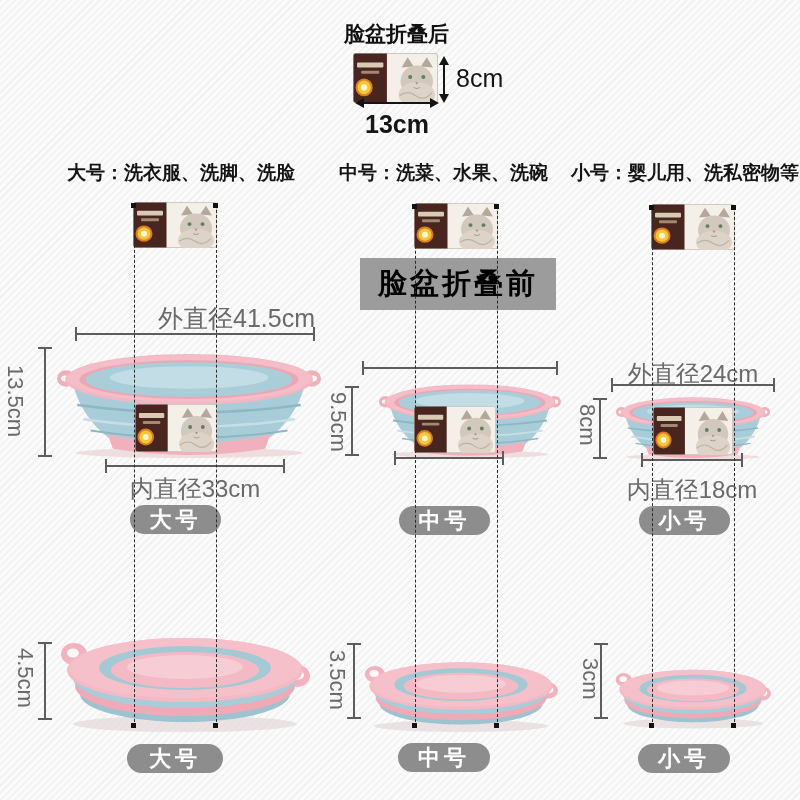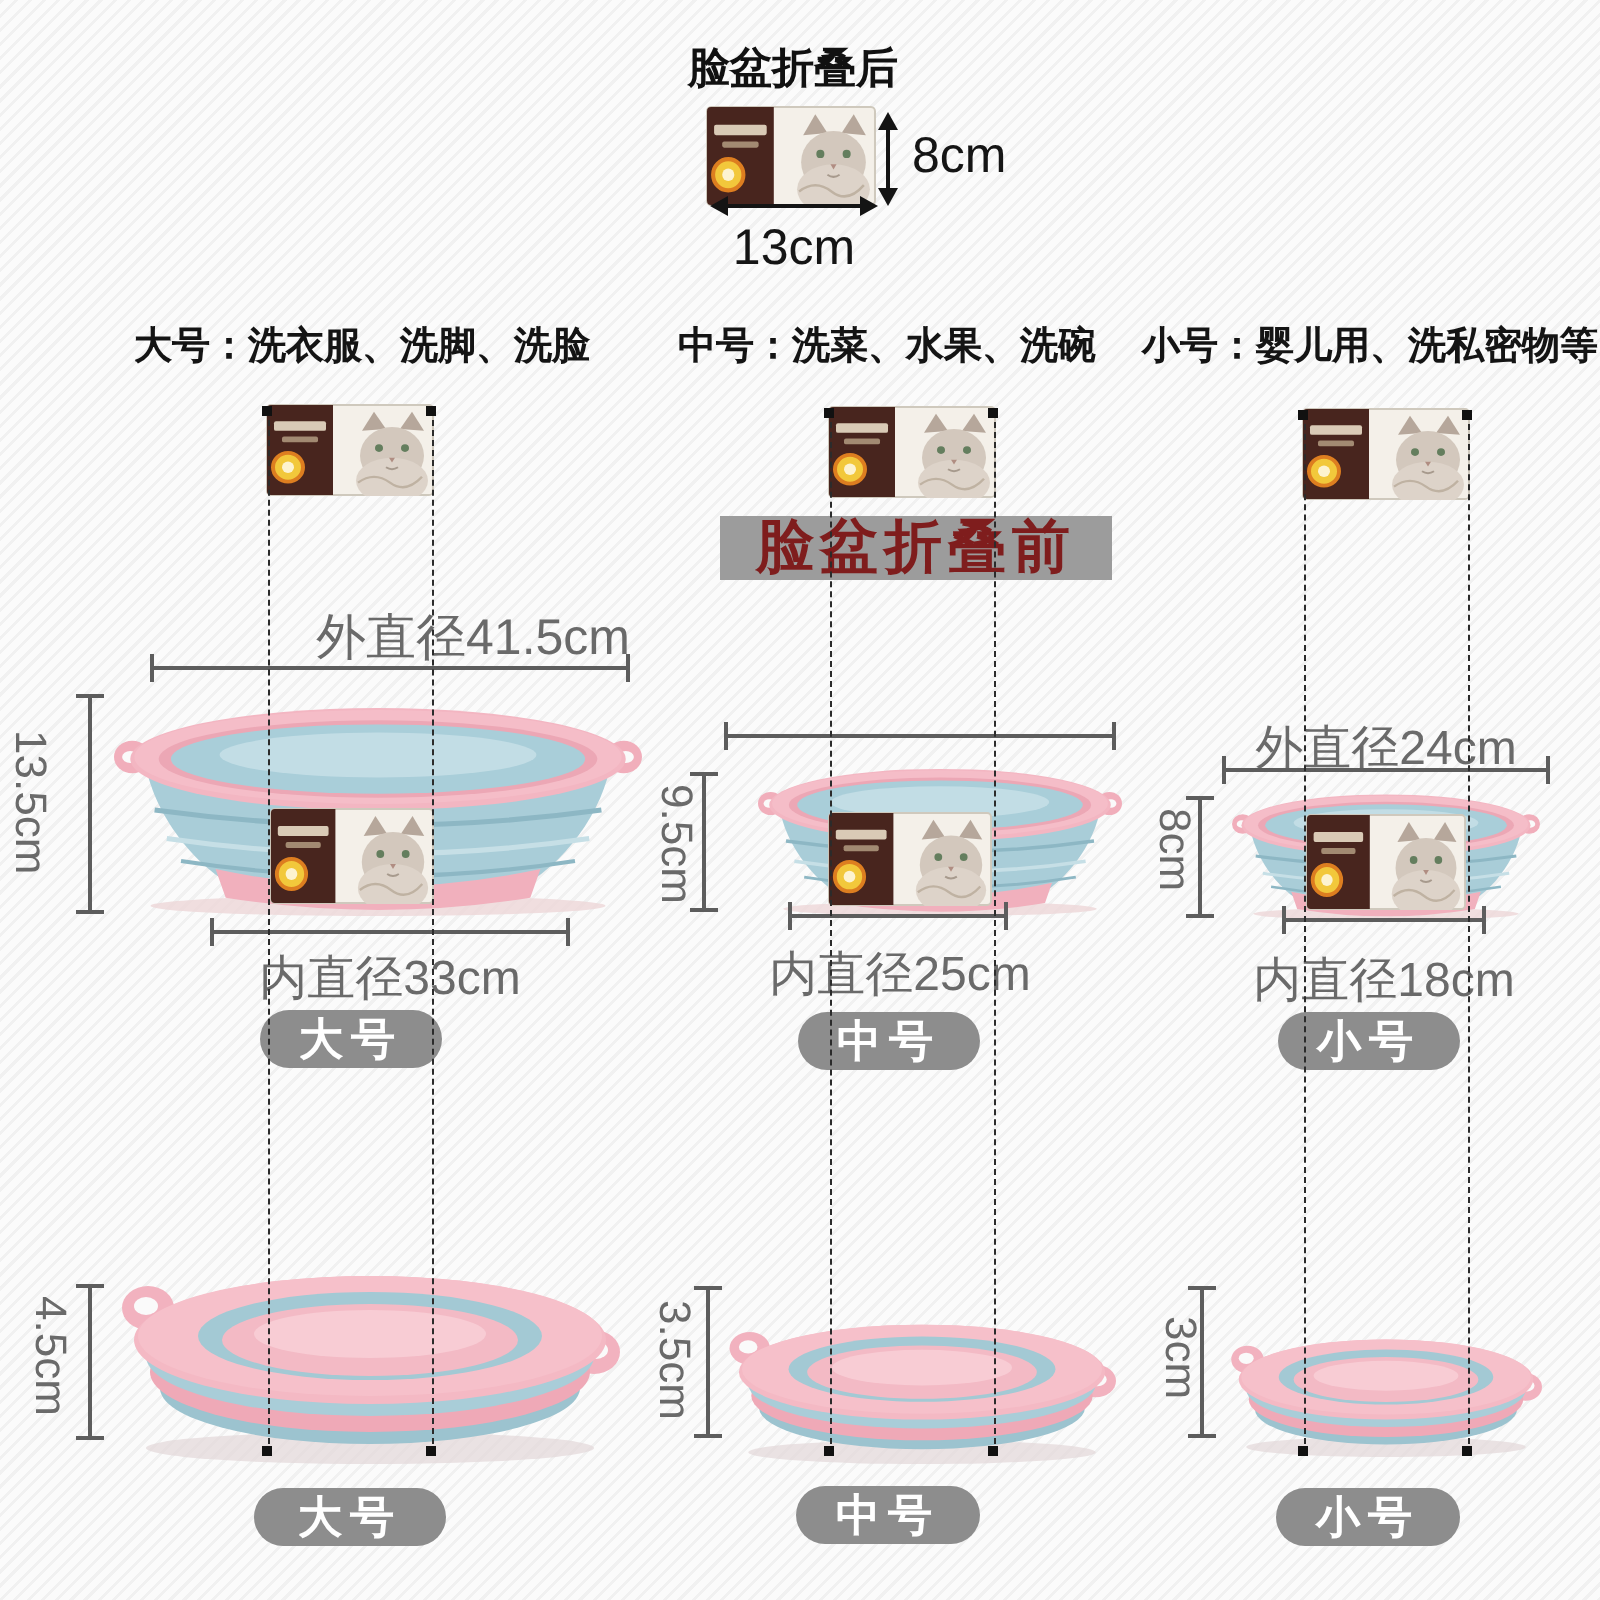--- a/index.html
+++ b/index.html
@@ -5,21 +5,21 @@
   html,body{margin:0;padding:0;}
   #stage{
     position:relative;width:800px;height:800px;overflow:hidden;
     font-family:"Liberation Sans","DejaVu Sans",sans-serif;
     background-color:#fbfbfb;
     background-image:repeating-linear-gradient(135deg, rgba(140,140,140,0.09) 0 1.5px, transparent 1.5px 5px);
   }
   .abs{position:absolute;}
   .title{font-size:21px;font-weight:700;color:#111;}
   .col-header{font-size:19px;font-weight:700;color:#141414;white-space:nowrap;font-family:Liberation Serif, serif;}
-  .banner{width:196px;height:32px;background:#9c9c9c;color:#7f1d1d;font-size:29px;font-weight:700;
+  .banner{width:196px;height:52px;background:#9c9c9c;color:#000000;font-size:29px;font-weight:700;
           display:flex;align-items:center;justify-content:center;letter-spacing:3px;}
   .pill{background:#8d8d8d;border-radius:16px;color:#fff;font-size:22px;font-weight:600;
         display:flex;align-items:center;justify-content:center;letter-spacing:4px;}
   .mtext{color:#6a6a6a;font-size:24px;text-align:center;white-space:nowrap;}
   .mtext.big{font-size:25px;}
   .vtext{color:#6a6a6a;font-size:22px;writing-mode:vertical-rl;white-space:nowrap;}
   .reftext{color:#151515;font-size:25px;white-space:nowrap;}
   
   .mline-h{height:2px;background:#5d5d5d;}
   .mline-h::before,.mline-h::after{content:"";position:absolute;width:2px;height:14px;background:#5d5d5d;top:-6px;}
@@ -101,21 +101,21 @@
     </defs>
   </svg>
 
   <div class="abs title" style="left:344px;top:20px;">脸盆折叠后</div>
   <svg class="abs" style="left:353px;top:53px;" width="85" height="50" viewBox="0 0 84 48" preserveAspectRatio="none">
       <use href="#sym-tissue"></use>
     </svg>
   <div class="abs arrow-v" style="left:443px;top:58px;height:43px;"></div>
   <div class="abs reftext" style="left:456px;top:64px;">8cm</div>
   <div class="abs arrow-h" style="left:357px;top:102px;width:80px;"></div>
-  <div class="abs reftext" style="left:357px;top:110px;width:80px;text-align:center;">13cm</div>
+  <div class="abs reftext" style="left:357px;top:110px;width:80px;text-align:center;font-weight:bold;">13cm</div>
 
   <div class="abs col-header" style="left:67px;top:160px;">大号：洗衣服、洗脚、洗脸</div>
   <div class="abs col-header" style="left:339px;top:160px;">中号：洗菜、水果、洗碗</div>
   <div class="abs col-header" style="left:571px;top:160px;">小号：婴儿用、洗私密物等</div>
 
   <svg class="abs z3" style="left:133px;top:202px;" width="84" height="46" viewBox="0 0 84 48" preserveAspectRatio="none">
       <use href="#sym-tissue"></use>
     </svg>
   <svg class="abs z3" style="left:414px;top:203px;" width="84" height="46" viewBox="0 0 84 48" preserveAspectRatio="none">
       <use href="#sym-tissue"></use>
@@ -171,21 +171,20 @@
   <div class="abs mline-v z4" style="left:44px;top:347px;height:110px;"></div>
   <div class="abs vtext z4" style="left:2px;top:365px;">13.5cm</div>
   <div class="abs mline-h z4" style="left:105px;top:465px;width:180px;"></div>
   <div class="abs mtext z4" style="left:95px;top:473px;width:200px;">内直径33cm</div>
   <div class="abs pill z4" style="left:130px;top:505px;width:91px;height:29px;">大号</div>
 
   <div class="abs mline-h z4" style="left:362px;top:367px;width:196px;"></div>
   <div class="abs mline-v z4" style="left:351px;top:386px;height:70px;"></div>
   <div class="abs vtext z4" style="left:325px;top:392px;">9.5cm</div>
   <div class="abs mline-h z4" style="left:394px;top:457px;width:110px;"></div>
-  <div class="abs mtext z4" style="left:355px;top:471px;width:190px;">内直径25cm</div>
   <div class="abs pill z4" style="left:399px;top:506px;width:91px;height:29px;">中号</div>
 
   <div class="abs mtext z4" style="left:607px;top:358px;width:172px;">外直径24cm</div>
   <div class="abs mline-h z4" style="left:611px;top:384px;width:164px;"></div>
   <div class="abs mline-v z4" style="left:599px;top:398px;height:61px;"></div>
   <div class="abs vtext z4" style="left:574px;top:404px;">8cm</div>
   <div class="abs mline-h z4" style="left:641px;top:459px;width:102px;"></div>
   <div class="abs mtext z4" style="left:606px;top:474px;width:172px;">内直径18cm</div>
   <div class="abs pill z4" style="left:639px;top:506px;width:91px;height:29px;">小号</div>
 

